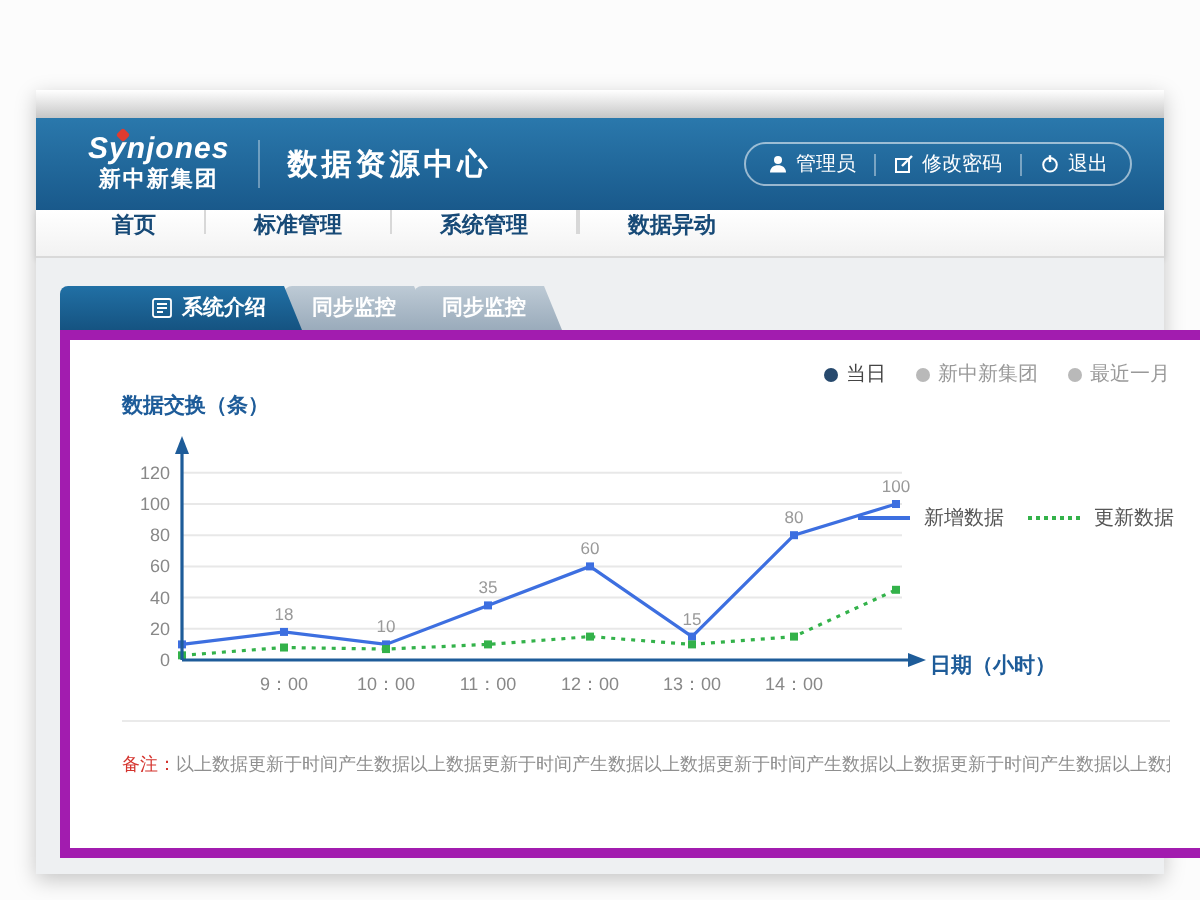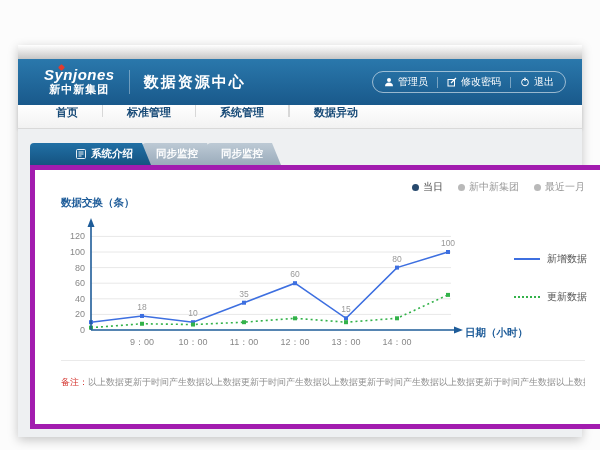--- a/index.html
+++ b/index.html
@@ -50,21 +50,21 @@
   .radio { display:flex; align-items:center; gap:4px; font-size:10px; color:#999; cursor:pointer; }
   .radio .dot { width:7px; height:7px; border-radius:50%; background:#b9b9b9; }
   .radio.selected { color:#444; }
   .radio.selected .dot { background:#27496d; }
 
   .ylabel { position:absolute; left:26px; top:26px; font-size:10.5px; font-weight:bold; color:#1e5c99; }
   .xlabel { position:absolute; left:430px; top:156px; font-size:10.5px; font-weight:bold; color:#1e5c99; }
   #chart-svg { position:absolute; left:16px; top:12px; width:520px; height:185px;
                font-family:"Liberation Sans", sans-serif; }
 
-  .legend { position:absolute; right:14px; top:82px; display:flex; flex-direction:column; gap:24px; }
+  .legend { position:absolute; right:14px; top:82px; display:flex; flex-direction:row; gap:12px; }
   .legend-item { display:flex; align-items:center; gap:7px; font-size:10px; color:#555; }
   .legend-sample { width:26px; height:0; }
   .legend-sample.solid { border-top:2px solid; }
   .legend-sample.dotted { border-top:2px dotted; }
 
   .note { position:absolute; left:26px; right:16px; top:190px; border-top:1px solid #eaeaea;
           padding-top:15px; font-size:9px; color:#8f8f8f; white-space:nowrap; overflow:hidden; }
   .note-prefix { color:#d4342e; }
 </style>
 </head>

